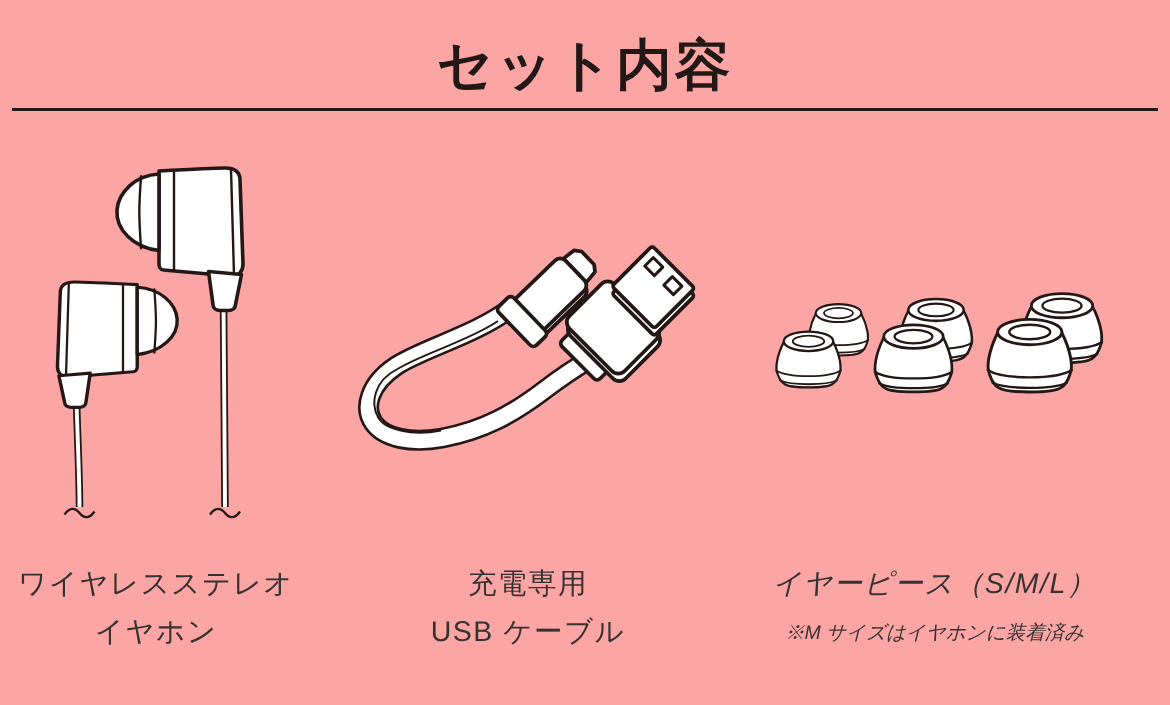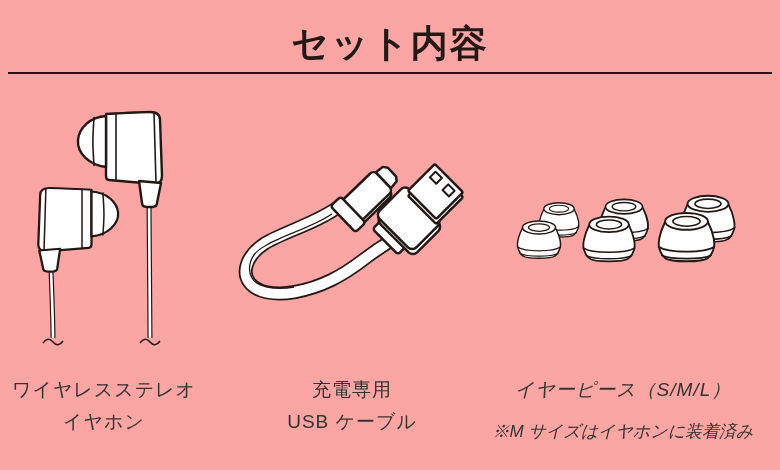--- a/index.html
+++ b/index.html
@@ -18,21 +18,21 @@
   .fig-earphones{left:10px;top:100px;}
   .fig-cable{left:220px;top:150px;}
   .fig-eartips{left:500px;top:170px;}
   .caption{
     position:absolute;top:374px;text-align:center;color:#363230;
     font-size:19px;line-height:32px;letter-spacing:1px;
   }
   .caption-1{left:0px;width:208px;}
   .caption-2{left:252px;width:200px;}
   .caption-3{left:468px;width:310px;font-style:italic;}
-  .caption .note{font-size:17px;letter-spacing:0;margin-top:10px;}
+  .caption .note{font-size:13px;letter-spacing:0;}
 </style>
 </head>
 <body>
 
 <div class="canvas">
 
   <svg width="0" height="0" style="position:absolute" aria-hidden="true">
     <defs>
       <g id="earbud" fill="#ffffff" stroke="#231815" stroke-width="2.4" stroke-linejoin="round" stroke-linecap="round">
 

